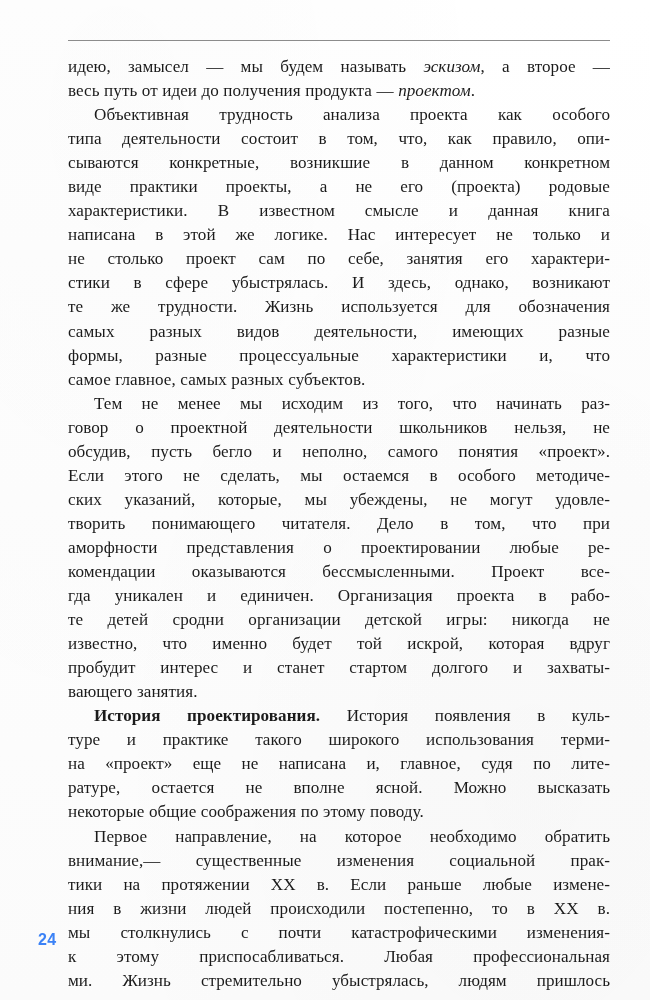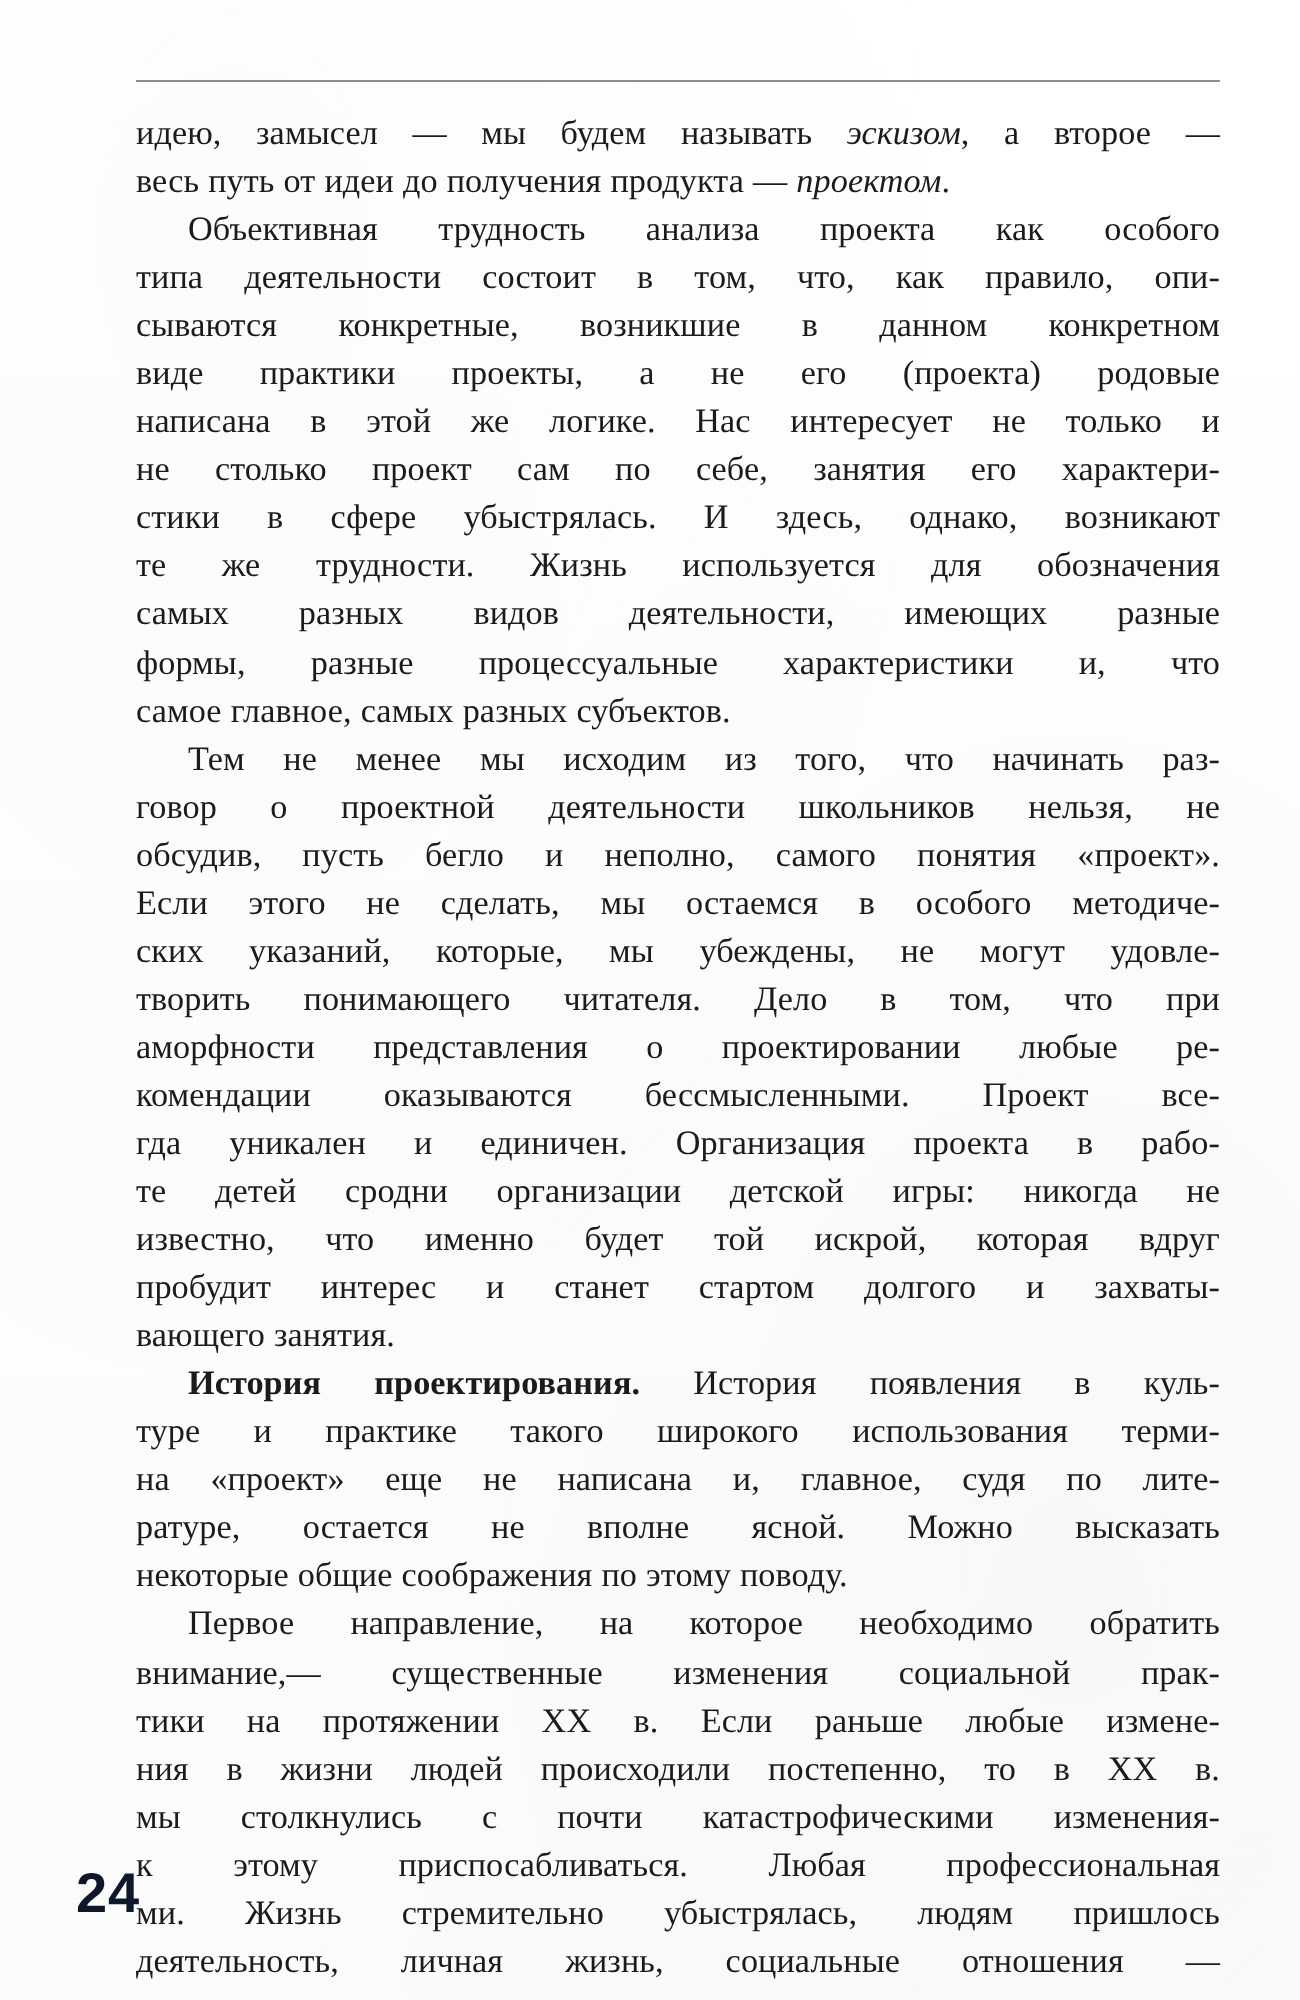--- a/index.html
+++ b/index.html
@@ -73,22 +73,22 @@
   .line b {
     font-weight: bold;
     margin-top: 38px;
   }
   .page-number {
     position: absolute;
     left: 38px;
     top: 931px;
     font-family: "Liberation Sans", "DejaVu Sans", sans-serif;
     font-weight: bold;
-    font-size: 28px;
-    color: #0f172a;
+    font-size: 16px;
+    color: #3b82f6;
     letter-spacing: 0.4px;
   }
 </style>
 </head>
 <body>
 
 <div class="page">
   <div class="paper-tint"></div>
 
   <div class="header-rule"></div>
@@ -98,20 +98,21 @@
     <div class="para">
       <span class="line"><span>идею, замысел — мы будем называть </span><i>эскизом</i><span>, а второе —</span></span>
       <span class="line ragged"><span>весь путь от идеи до получения продукта — </span><i>проектом</i><span>.</span></span>
     </div>
 
     <div class="para">
       <span class="line indent">Объективная трудность анализа проекта как особого</span>
       <span class="line">типа деятельности состоит в том, что, как правило, опи-</span>
       <span class="line">сываются конкретные, возникшие в данном конкретном</span>
       <span class="line">виде практики проекты, а не его (проекта) родовые</span>
+      <span class="line">характеристики. В известном смысле и данная книга</span>
       <span class="line">написана в этой же логике. Нас интересует не только и</span>
       <span class="line">не столько проект сам по себе, занятия его характери-</span>
       <span class="line">стики в сфере убыстрялась. И здесь, однако, возникают</span>
       <span class="line">те же трудности. Жизнь используется для обозначения</span>
       <span class="line">самых разных видов деятельности, имеющих разные</span>
       <span class="line">формы, разные процессуальные характеристики и, что</span>
       <span class="line ragged">самое главное, самых разных субъектов.</span>
     </div>
 
     <div class="para">

